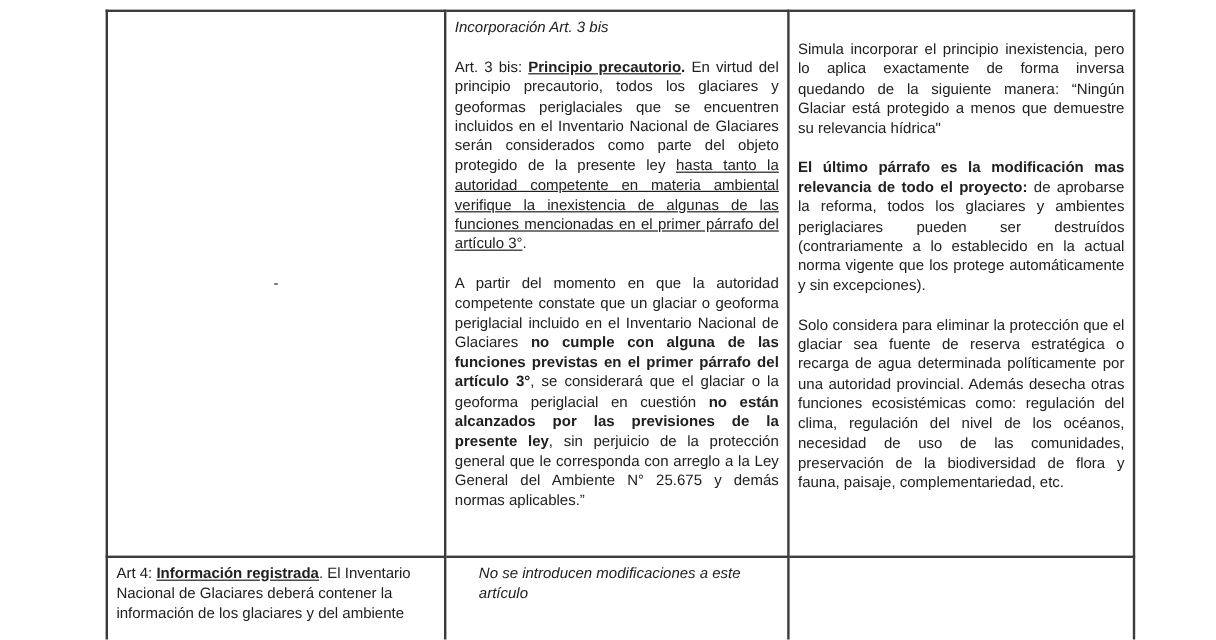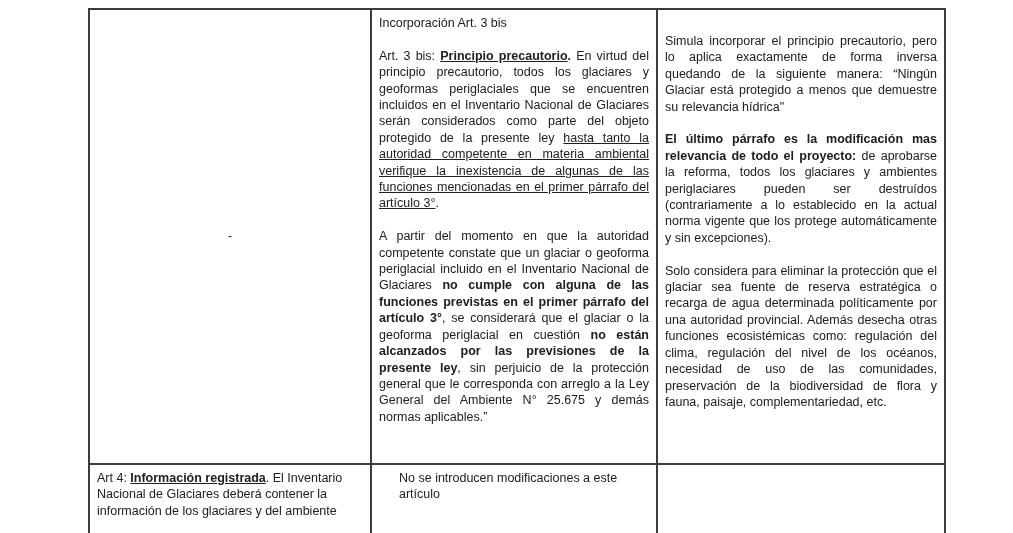--- a/index.html
+++ b/index.html
@@ -43,21 +43,21 @@
   .justify .para { text-align: justify; }
 
   .cell-dash {
     vertical-align: middle !important;
     text-align: center;
   }
   .pad-top { padding-top: 23px !important; }
 
   .b { font-weight: bold; }
   .u { text-decoration: underline; margin-top: 32px; }
-  .i { }
+  .i { font-style: italic; }
 
   .narrow .para { max-width: 238px; margin-left: 20px; }
 </style>
 </head>
 <body style="background: rgb(255, 255, 255); color: rgb(32, 32, 32);">
 
 <table class="doc-table">
   <colgroup>
     <col style="width:282px">
     <col style="width:286px">
@@ -67,21 +67,21 @@
     <tr class="row-1">
       <td class="cell-dash" style="border-color: rgb(60, 60, 60);">
           <p class="para"><span>-</span></p>
         </td>
       <td class="justify" style="border-color: rgb(60, 60, 60);">
           <p class="para"><span class="i">Incorporación Art. 3 bis</span></p>
           <p class="para"><span>Art. 3 bis: </span><span class="b u">Principio precautorio</span><span class="b">.</span><span> En virtud del principio precautorio, todos los glaciares y geoformas periglaciales que se encuentren incluidos en el Inventario Nacional de Glaciares serán considerados como parte del objeto protegido de la presente ley </span><span class="u">hasta tanto la autoridad competente en materia ambiental verifique la inexistencia de algunas de las funciones mencionadas en el primer párrafo del artículo 3°</span><span>.</span></p>
           <p class="para"><span>A partir del momento en que la autoridad competente constate que un glaciar o geoforma periglacial incluido en el Inventario Nacional de Glaciares </span><span class="b">no cumple con alguna de las funciones previstas en el primer párrafo del artículo 3°</span><span>, se considerará que el glaciar o la geoforma periglacial en cuestión </span><span class="b">no están alcanzados por las previsiones de la presente ley</span><span>, sin perjuicio de la protección general que le corresponda con arreglo a la Ley General del Ambiente N° 25.675 y demás normas aplicables.”</span></p>
         </td>
       <td class="justify pad-top" style="border-color: rgb(60, 60, 60);">
-          <p class="para"><span>Simula incorporar el  principio precautorio, pero lo aplica exactamente de forma inversa quedando de la siguiente manera: “Ningún Glaciar está protegido a menos que demuestre su relevancia hídrica"</span></p>
+          <p class="para"><span>Simula incorporar el  principio inexistencia, pero lo aplica exactamente de forma inversa quedando de la siguiente manera: “Ningún Glaciar está protegido a menos que demuestre su relevancia hídrica"</span></p>
           <p class="para"><span class="b">El último párrafo es la modificación mas relevancia de todo el proyecto:</span><span> de aprobarse la reforma, todos los glaciares y ambientes periglaciares pueden ser destruídos (contrariamente a lo establecido en la actual norma vigente que los protege automáticamente y sin excepciones).</span></p>
           <p class="para"><span>Solo considera para eliminar la protección que el glaciar sea fuente de reserva estratégica o  recarga de agua determinada políticamente por una autoridad provincial. Además desecha otras funciones ecosistémicas como: regulación del clima, regulación del nivel de los océanos, necesidad de uso de las comunidades, preservación de la biodiversidad de flora y fauna, paisaje, complementariedad, etc.</span></p>
         </td>
     </tr>
     <tr class="row-2">
       <td style="border-color: rgb(60, 60, 60);">
           <p class="para"><span>Art 4: </span><span class="b u">Información registrada</span><span>. El Inventario Nacional de Glaciares deberá contener la información de los glaciares y del ambiente</span></p>
         </td>
       <td class="narrow" style="border-color: rgb(60, 60, 60);">
           <p class="para"><span class="i">No se introducen modificaciones a este artículo</span></p>

